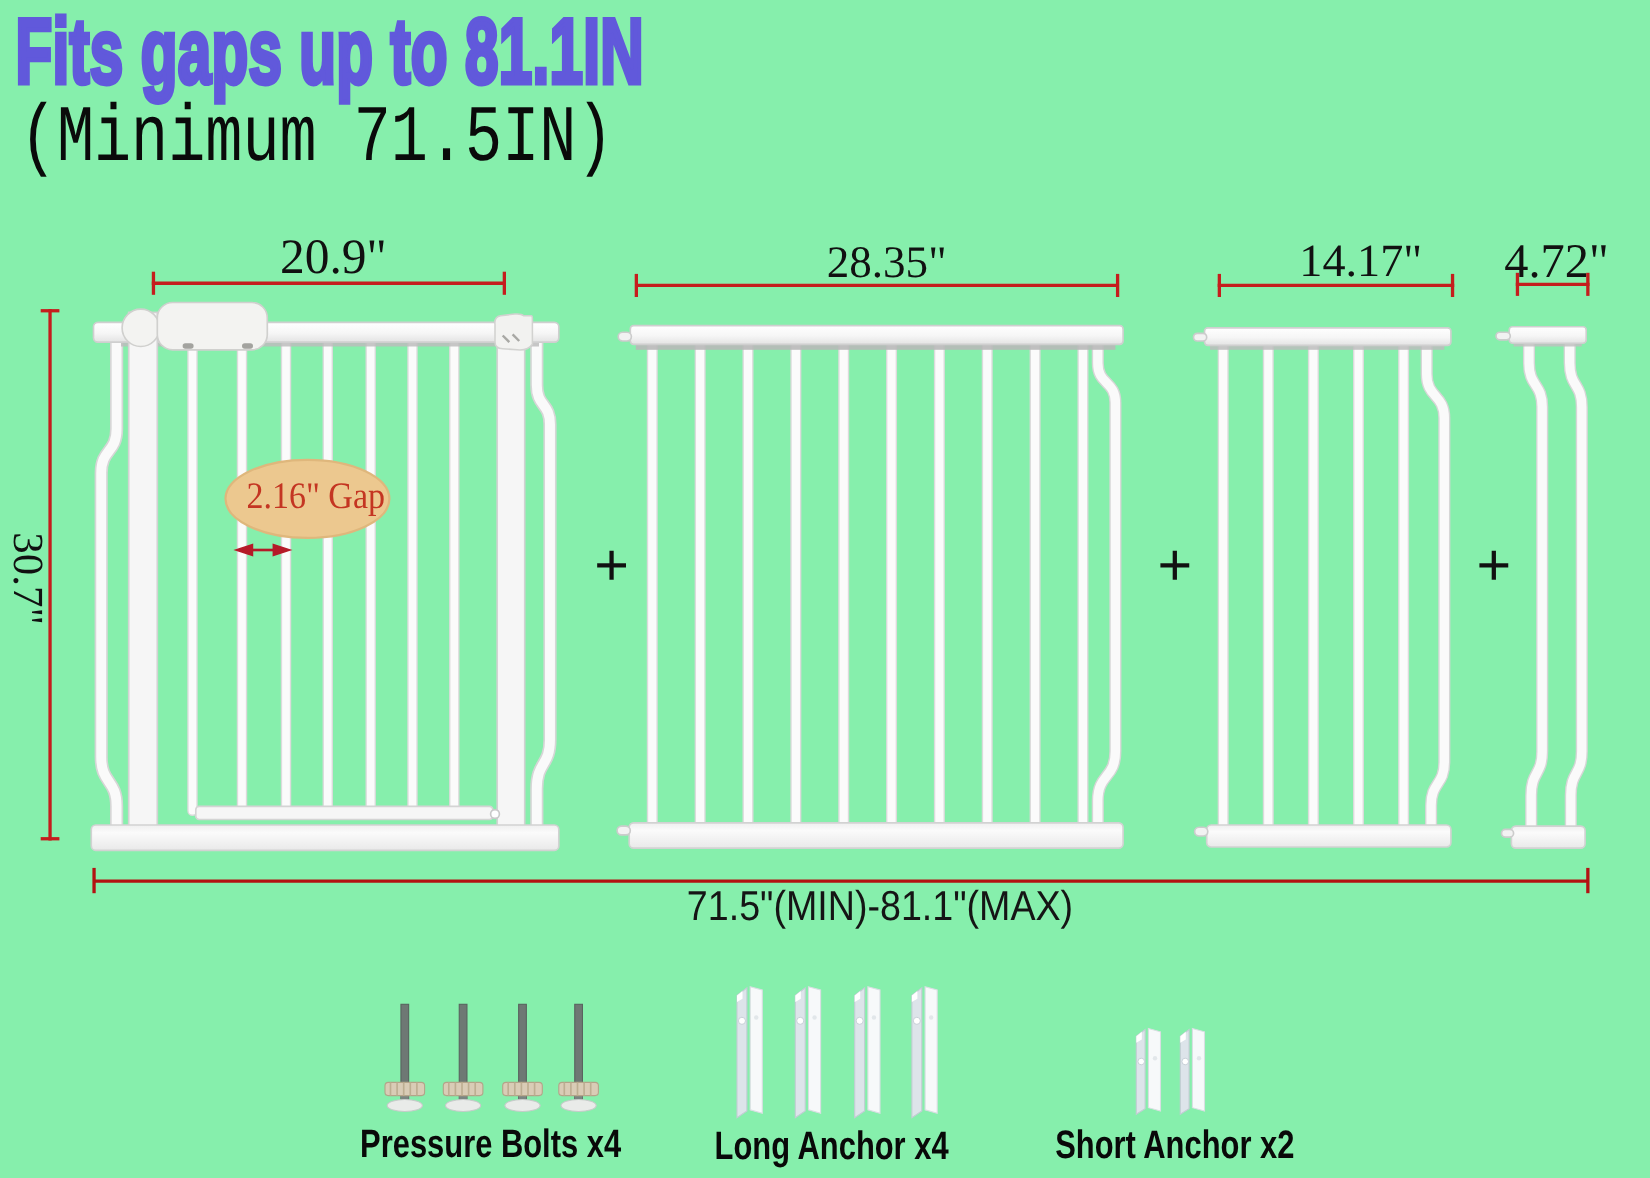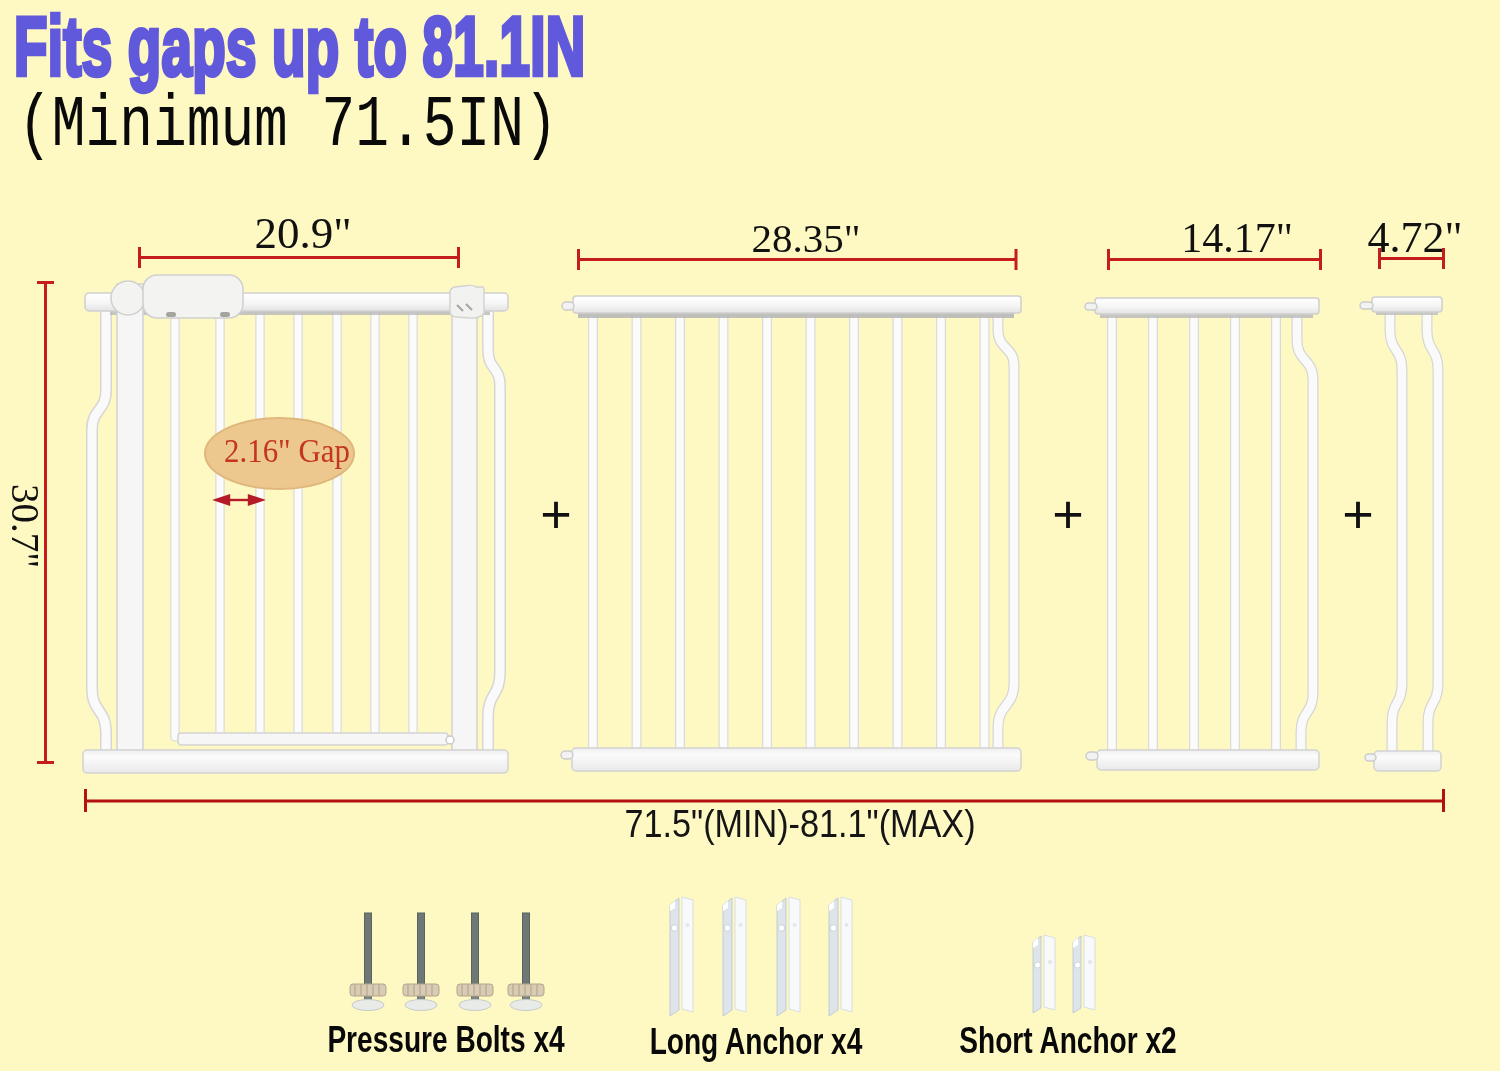--- a/index.html
+++ b/index.html
@@ -1,16 +1,16 @@
 <!DOCTYPE html>
 <html><head>
 <meta charset="utf-8">
 <style>
   html,body{margin:0;padding:0;background:#ffffff;}
-  .page{position:relative;width:1500px;height:1071px;background:#fef9c3;overflow:hidden;
+  .page{position:relative;width:1500px;height:1071px;background:#86efac;overflow:hidden;
         font-family:"Liberation Sans", sans-serif;}
   .abs{position:absolute;}
   .dimtext{font-family:"Liberation Serif", serif;color:#111111;white-space:nowrap;}
   .plus{font-family:"Liberation Sans", sans-serif;color:#111;font-size:54px;font-weight:400;}
   .hwlabel{font-family:"Liberation Sans", sans-serif;font-weight:bold;color:#090909;
            white-space:nowrap;transform-origin:center top;}
 </style>
 </head>
 <body>
 <div class="page">

